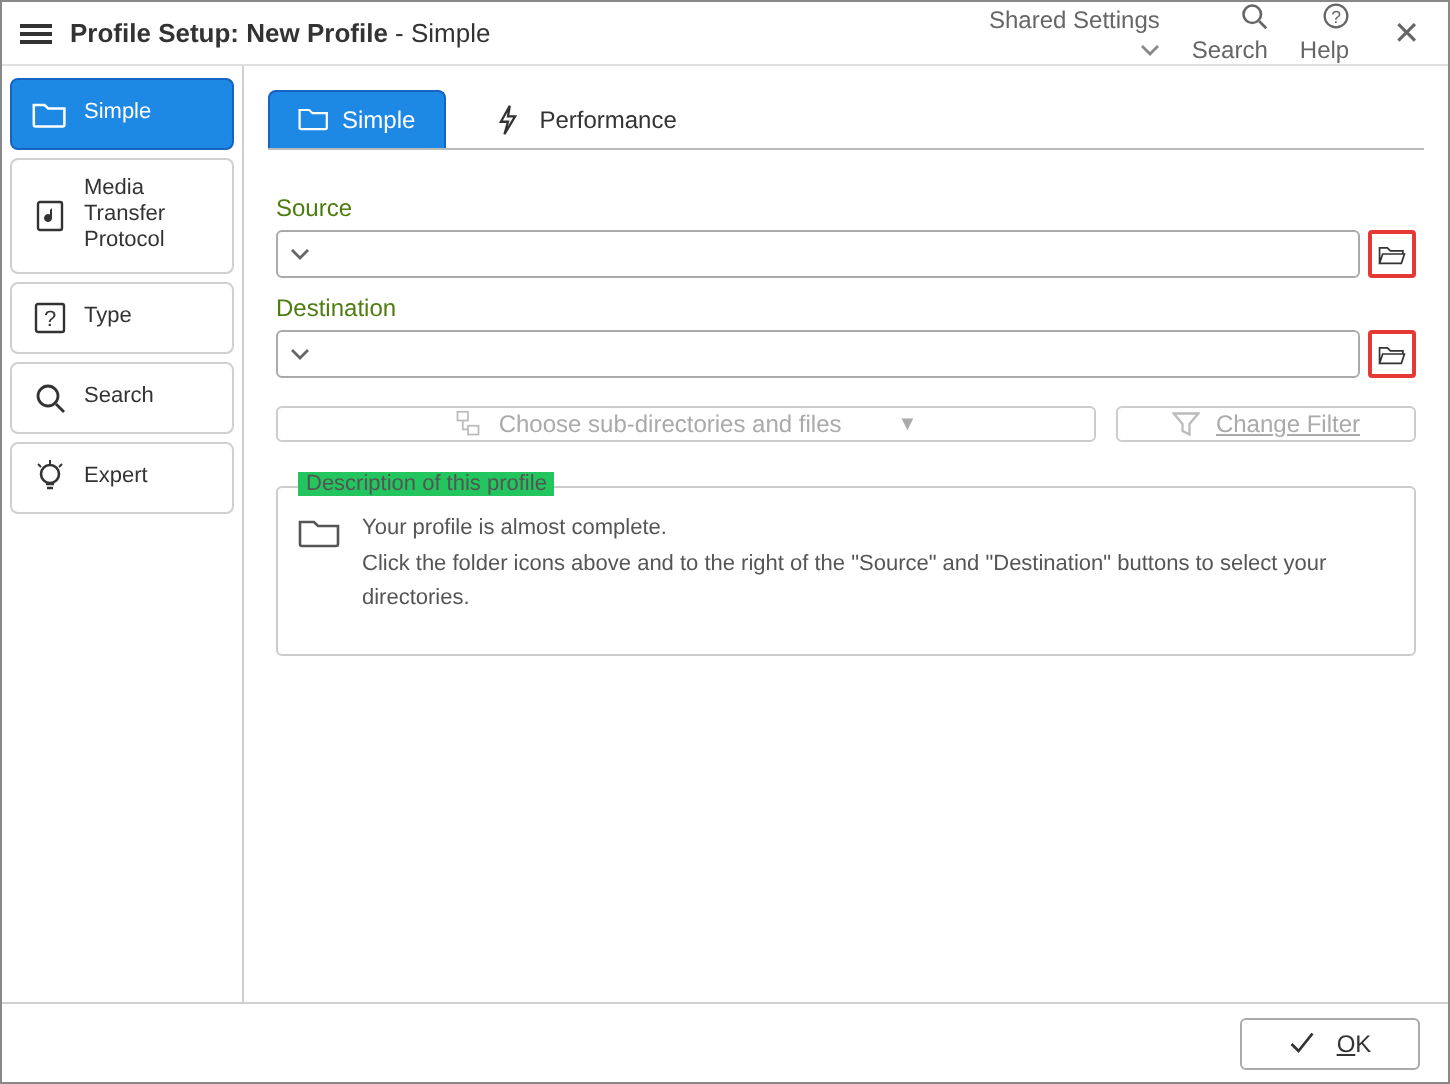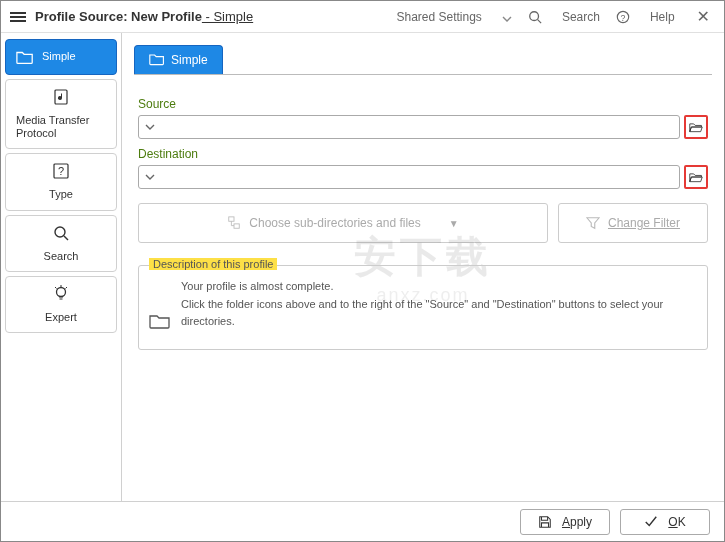--- a/index.html
+++ b/index.html
@@ -3,59 +3,59 @@
 <meta charset="utf-8">
 <style>
 * { box-sizing: border-box; margin: 0; padding: 0; font-family: -apple-system, "Segoe UI", sans-serif; }
 body { width: 725px; height: 542px; background: #fff; border: 1px solid #888; overflow: hidden; font-size: 12px; color: #333; }
 
 
 .header { height: 32px; display: flex; align-items: center; padding: 0 8px; border-bottom: 1px solid #e0e0e0; }
 .menu-icon { width: 18px; height: 18px; display: flex; flex-direction: column; justify-content: space-around; padding: 3px 1px; cursor: pointer; }
 .menu-icon span { height: 2px; background: #333; }
 .title { font-weight: 600; margin-left: 8px; font-size: 13px; flex: 0 0 auto; }
-.title .sub { font-weight: 400; text-decoration: underline; }
+.title .sub { font-weight: 400; }
 .header-spacer { flex: 1; }
-.header-btn { display: flex; align-items: flex-end; gap: 20px; padding: 4px 8px; color: #666; cursor: pointer; font-size: 12px; }
+.header-btn { display: flex; align-items: flex-end; gap: 3px; padding: 4px 8px; color: #666; cursor: pointer; font-size: 12px; flex-direction: column; }
 .close-x { font-size: 16px; color: #666; padding: 0 6px; cursor: pointer; margin-left: 8px; }
 
 
 .body { display: flex; height: calc(100% - 32px - 40px); }
 .sidebar { width: 121px; border-right: 1px solid #d0d0d0; display: flex; flex-direction: column; padding-top: 4px; }
 .side-item { display: flex; align-items: center; gap: 8px; padding: 8px 10px; cursor: pointer; border: 1px solid transparent; margin: 2px 4px; border-radius: 4px; min-height: 36px; }
 .side-item .icon { width: 18px; height: 18px; flex: 0 0 18px; display: flex; align-items: center; justify-content: center; }
 .side-item.active { background: #1e88e5; color: #fff; border-color: #1565c0; }
-.side-item:not(.active) { border: 1px solid #d0d0d0; flex-direction: column; }
+.side-item:not(.active) { border: 1px solid #d0d0d0; }
 .side-label { font-size: 11px; line-height: 1.2; }
 
 .main { flex: 1; padding: 8px 12px; overflow: hidden; position: relative; }
 
 
 .tabs { display: flex; align-items: flex-end; border-bottom: 1px solid #bbb; height: 34px; gap: 10px; }
 .tab { display: flex; align-items: center; gap: 6px; padding: 6px 14px; cursor: pointer; font-size: 12px; border: 1px solid transparent; border-bottom: none; border-radius: 4px 4px 0 0; }
 .tab.active { background: #1e88e5; color: #fff; border-color: #1565c0; }
 .tab .icon { width: 16px; height: 16px; }
 
 
 .form { padding: 14px 4px 0; }
 .field-label { font-size: 12px; color: #4d7c0f; margin-bottom: 4px; margin-top: 8px; }
 .field-row { display: flex; align-items: center; gap: 4px; }
 .combo { flex: 1; height: 24px; border: 1px solid #aaa; border-radius: 3px; display: flex; align-items: center; padding: 0 6px; cursor: pointer; background: #fff; }
 .chev { width: 10px; height: 10px; }
 .browse-btn { width: 24px; height: 24px; border: 2px solid #e53935; border-radius: 2px; display: flex; align-items: center; justify-content: center; cursor: pointer; background: #fff; }
 
 .action-row { display: flex; gap: 10px; margin-top: 14px; }
-.wide-btn { flex: 1; height: 40px; border: 1px solid #ccc; border-radius: 3px; display: flex; align-items: center; justify-content: center; gap: 8px; color: #aaa; cursor: pointer; background: #fff; font-size: 12px; }
+.wide-btn { flex: 1; height: 18px; border: 1px solid #ccc; border-radius: 3px; display: flex; align-items: center; justify-content: center; gap: 8px; color: #aaa; cursor: pointer; background: #fff; font-size: 12px; }
 .wide-btn .caret { margin-left: 20px; font-size: 10px; }
 .filter-btn { width: 150px; flex: 0 0 150px; text-decoration: underline; }
 
 
 .desc-group { border: 1px solid #ccc; border-radius: 3px; margin-top: 22px; padding: 12px 10px 18px; position: relative; }
-.desc-legend { position: absolute; top: -8px; left: 10px; background: #fde047; padding: 0 4px; font-size: 11px; color: #555; }
-.desc-body { display: flex; gap: 10px; align-items: flex-end; }
+.desc-legend { position: absolute; top: -8px; left: 10px; background: #22c55e; padding: 0 4px; font-size: 11px; color: #555; }
+.desc-body { display: flex; gap: 10px; align-items: flex-start; }
 .desc-icon { width: 22px; height: 18px; flex: 0 0 22px; margin-top: 2px; }
 .desc-text { font-size: 11px; color: #555; line-height: 1.6; }
 
 
 .footer { height: 40px; border-top: 1px solid #d0d0d0; display: flex; align-items: center; justify-content: flex-end; gap: 10px; padding: 0 14px; }
 .foot-btn { height: 26px; min-width: 90px; border: 1px solid #aaa; border-radius: 3px; display: flex; align-items: center; justify-content: center; gap: 10px; cursor: pointer; background: #fff; font-size: 12px; text-decoration: underline; text-decoration-color: transparent; }
 .foot-btn span.u { text-decoration: underline; }
 
 
 .watermark { position: absolute; left: 50%; top: 50%; transform: translate(-50%, -50%); opacity: 0.12; text-align: center; pointer-events: none; }
@@ -67,21 +67,21 @@
 </head>
 <body>
 
 <div class="header">
   <div class="menu-icon">
       <span></span>
       <span></span>
       <span></span>
     </div>
   <div class="title">
-    <span>Profile Source: </span><span>New Profile</span><span class="sub"> - Simple</span>
+    <span>Profile Setup: </span><span>New Profile</span><span class="sub"> - Simple</span>
   </div>
   <div class="header-spacer"></div>
   <div class="header-btn">
     <span>Shared Settings</span>
     <svg class="chev" viewBox="0 0 10 10">
         <path d="M1 3 L5 7 L9 3" stroke="#888" fill="none" stroke-width="1.4"></path>
       </svg>
   </div>
   <div class="header-btn">
     <svg width="14" height="14" viewBox="0 0 16 16">
@@ -155,33 +155,37 @@
             <line x1="2" y1="2" x2="3.5" y2="3.5" stroke="#333"></line>
             <line x1="14" y1="2" x2="12.5" y2="3.5" stroke="#333"></line>
           </svg>
       </span>
       <span class="side-label">Expert</span>
     </div>
   </div>
 
   <div class="main">
 
-    <div class="watermark">
-      <div class="wm1">安下载</div>
-      <div class="wm2">anxz.com</div>
-    </div>
 
     <div class="tabs">
       <div class="tab active">
         <span class="icon">
           <svg viewBox="0 0 20 16" width="16" height="14">
               <path d="M1 3 h6 l2 2 h9 v9 a1 1 0 0 1 -1 1 H2 a1 1 0 0 1 -1 -1 Z" fill="none" stroke="#fff" stroke-width="1.4"></path>
             </svg>
         </span>
         <span>Simple</span>
+      </div>
+      <div class="tab">
+        <span class="icon">
+          <svg viewBox="0 0 12 18" width="12" height="16">
+              <path d="M7 1 L2 10 h4 l-2 7 l6 -10 h-4 Z" fill="none" stroke="#333" stroke-width="1.3"></path>
+            </svg>
+        </span>
+        <span>Performance</span>
       </div>
     </div>
 
     <div class="form">
       <div class="field-label">Source</div>
       <div class="field-row">
         <div class="combo">
           <svg class="chev" viewBox="0 0 10 10">
               <path d="M1 3 L5 7 L9 3" stroke="#666" fill="none" stroke-width="1.4"></path>
             </svg>
@@ -242,23 +246,17 @@
         </div>
       </div>
 
     </div>
   </div>
 </div>
 
 <div class="footer">
   <div class="foot-btn">
     <svg width="14" height="14" viewBox="0 0 16 16">
-        <path d="M2 2 h9 l3 3 v9 H2 Z M4 2 v4 h7 V2 M4 14 v-5 h8 v5" fill="none" stroke="#333" stroke-width="1.2"></path>
-      </svg>
-    <span><span class="u">A</span>pply</span>
-  </div>
-  <div class="foot-btn">
-    <svg width="14" height="14" viewBox="0 0 16 16">
         <path d="M2 8 l4 4 l8 -10" fill="none" stroke="#333" stroke-width="1.6"></path>
       </svg>
     <span><span class="u">O</span>K</span>
   </div>
 </div>
 
 </body></html>

